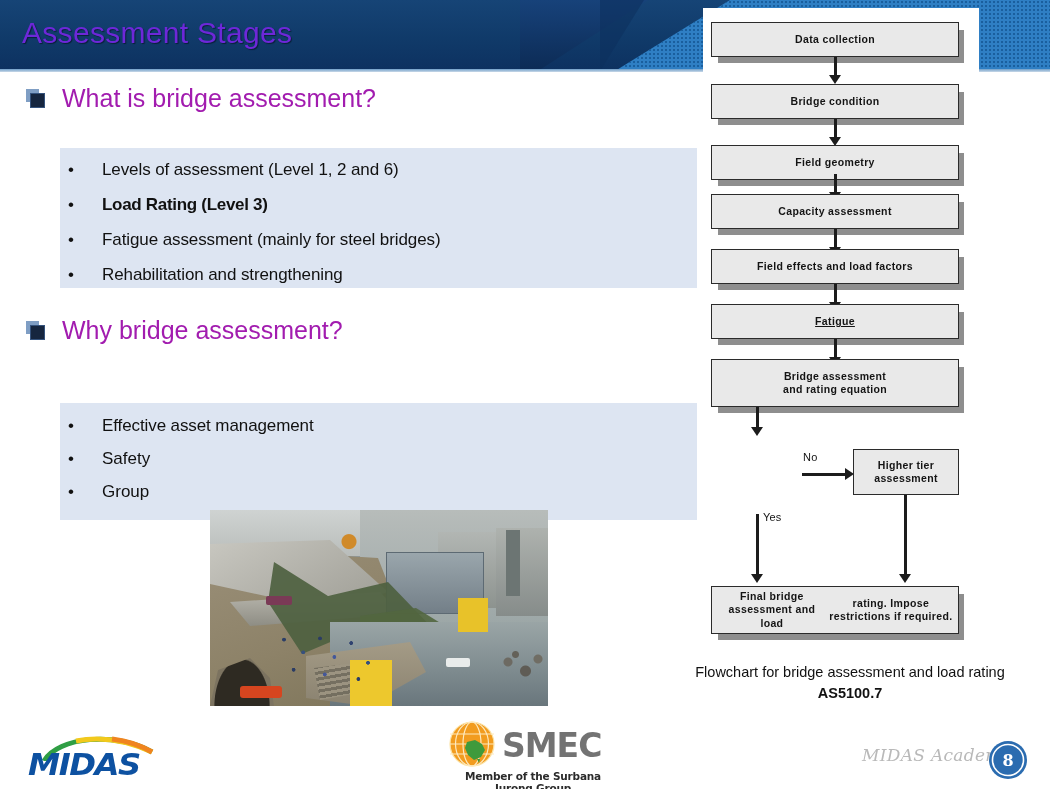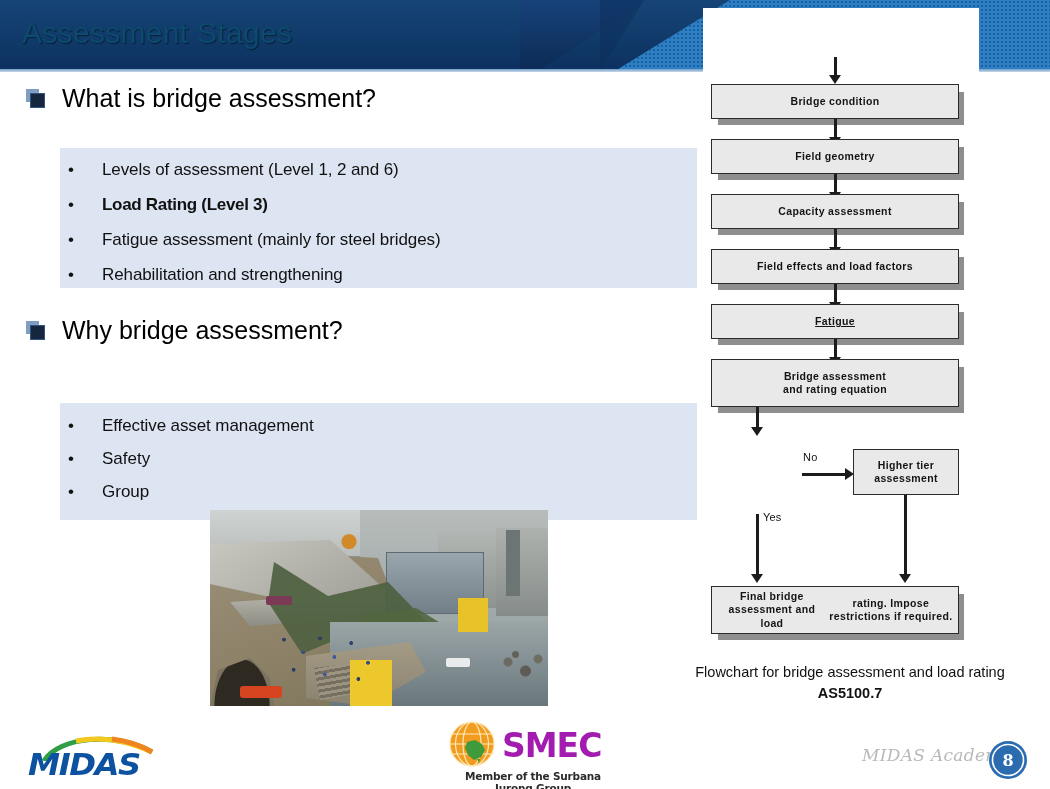--- a/index.html
+++ b/index.html
@@ -55,21 +55,21 @@
   }
   .header-rule {
     position: absolute; left: 0; top: 69px;
     width: 1050px; height: 3px;
     background: linear-gradient(180deg,#6f9ec9,#c9d9e8);
   }
   .slide-title {
     position: absolute; left: 22px; top: 16px;
     font-size: 30px; font-weight: 400;
     letter-spacing: .3px;
-    color: #0c4a6e;
+    color: #6d28d9;
     text-shadow: 1px 1px 1px rgba(0,0,0,.45);
   }
 
   
   .heading-row {
     position: absolute;
     display: flex; align-items: center;
   }
   .heading-row.h1 { left: 26px; top: 84px; }
   .heading-row.h2 { left: 26px; top: 316px; }
@@ -86,21 +86,21 @@
     background: #7f9ec4;
   }
   .bullet-marker::after {
     content: ""; position: absolute;
     left: 4px; top: 4px; width: 15px; height: 15px;
     background: #16263f;
     border: 1px solid #35537d;
     box-sizing: border-box;
   }
   .heading-text {
-    font-size: 25px; font-weight: 400; color: #000000;
+    font-size: 25px; font-weight: 400; color: #a21caf;
     white-space: nowrap;
   }
 
   .panel {
     position: absolute;
     background: #dde5f2;
   }
   .panel.p1 { left: 60px; top: 148px; width: 637px; height: 140px; }
   .panel.p2 { left: 60px; top: 403px; width: 637px; height: 117px; }
 
@@ -345,21 +345,21 @@
     position: absolute; left: 448px; top: 718px;
     width: 170px; height: 66px;
   }
   .smec-globe {
     position: absolute; left: 0; top: 2px;
     width: 48px; height: 48px;
   }
   .smec-word {
     position: absolute; left: 54px; top: 8px;
     font-size: 33px; font-weight: bold;
-    color: #a21caf; letter-spacing: -1px;
+    color: #737373; letter-spacing: -1px;
     font-family: "DejaVu Sans", sans-serif;
     text-align: right;
   }
   .smec-tag {
     position: absolute; left: 0; top: 52px;
     width: 170px; text-align: center;
     font-size: 10.5px; font-weight: bold; color: #2b2b2b;
     letter-spacing: -.2px;
     font-family: "DejaVu Sans", sans-serif;
   }
@@ -465,28 +465,29 @@
     <div class="ph ph-car1"></div>
     <div class="ph ph-car2"></div>
     <div class="ph ph-boat"></div>
     <div class="ph ph-people"></div>
     <div class="ph ph-veh"></div>
   </div>
 
   <div class="fc-panel"></div>
   <div class="fc">
 
+    <div class="fc-box" style="left:8px; top:14px; width:248px; height:35px;">Data collection</div>
     <div class="fc-line fc-vline" style="left:131px; top:49px; height:20px;"></div>
     <div class="fc-head" style="left:126px; top:67px;"></div>
 
     <div class="fc-box" style="left:8px; top:76px; width:248px; height:35px;">Bridge condition</div>
     <div class="fc-line fc-vline" style="left:131px; top:111px; height:20px;"></div>
     <div class="fc-head" style="left:126px; top:129px;"></div>
 
-    <div class="fc-box" style="left:8px; top:131px; width:248px; height:35px;text-align:right;">Field geometry</div>
+    <div class="fc-box" style="left:8px; top:137px; width:248px; height:35px;text-align:right;">Field geometry</div>
     <div class="fc-line fc-vline" style="left:131px; top:166px; height:20px;"></div>
     <div class="fc-head" style="left:126px; top:184px;"></div>
 
     <div class="fc-box" style="left:8px; top:186px; width:248px; height:35px;">Capacity assessment</div>
     <div class="fc-line fc-vline" style="left:131px; top:221px; height:20px;"></div>
     <div class="fc-head" style="left:126px; top:239px;"></div>
 
     <div class="fc-box" style="left:8px; top:241px; width:248px; height:35px;">Field effects and load factors</div>
     <div class="fc-line fc-vline" style="left:131px; top:276px; height:20px;"></div>
     <div class="fc-head" style="left:126px; top:294px;"></div>

